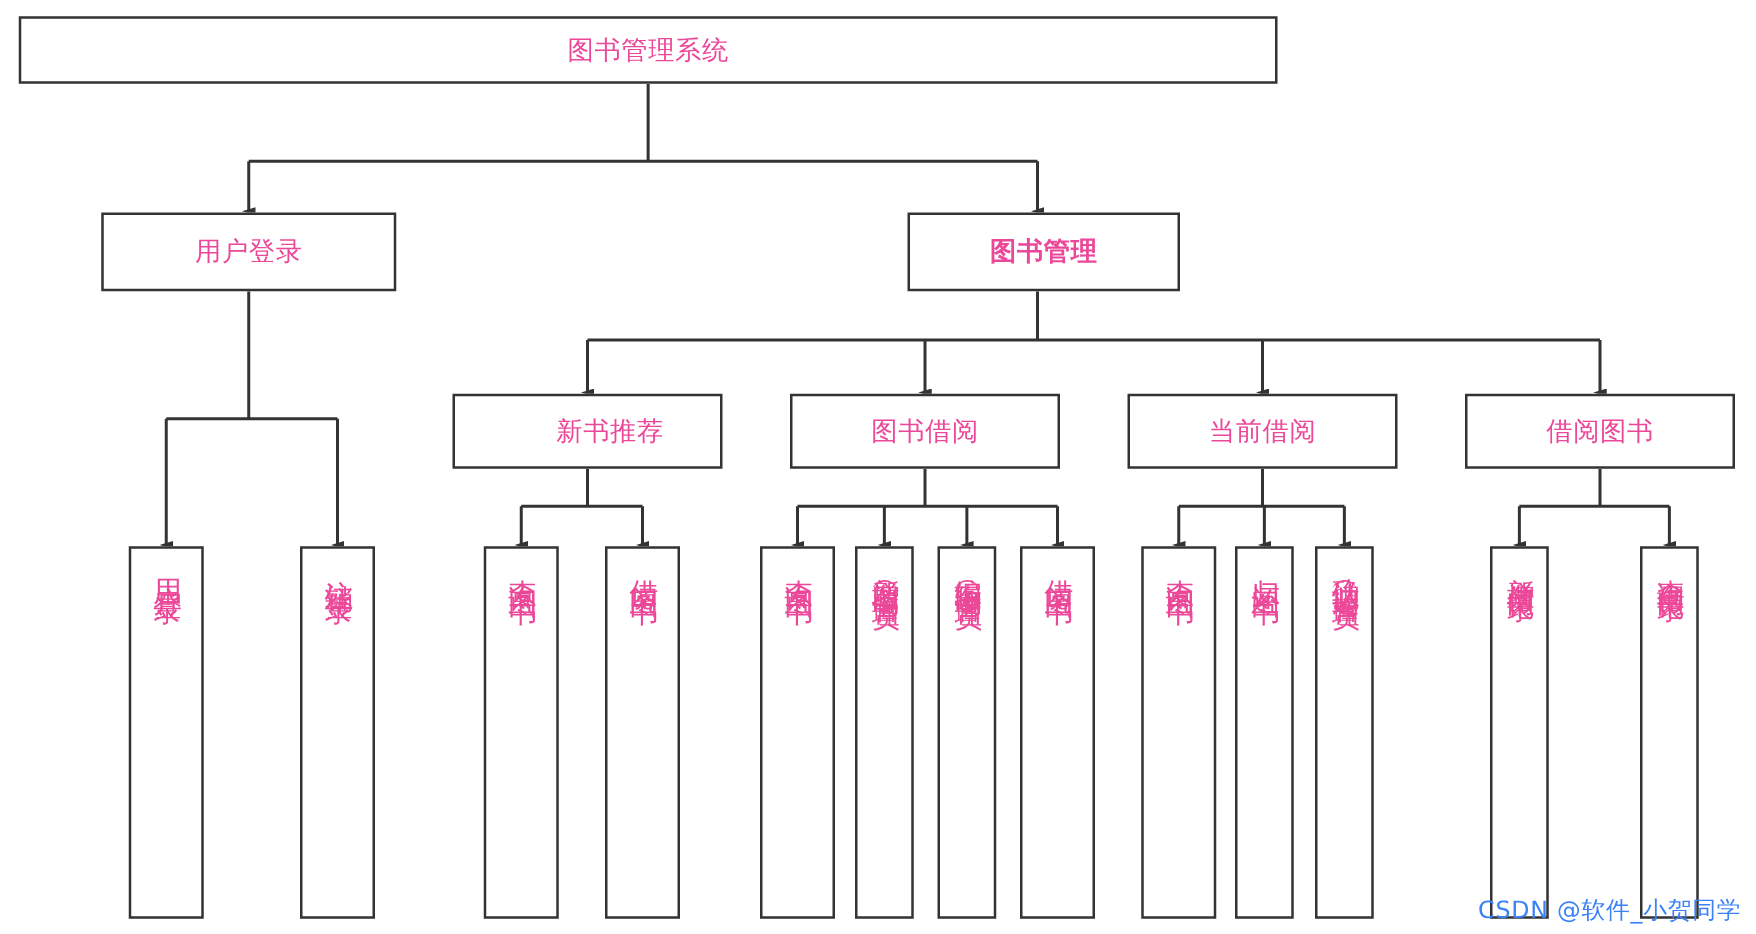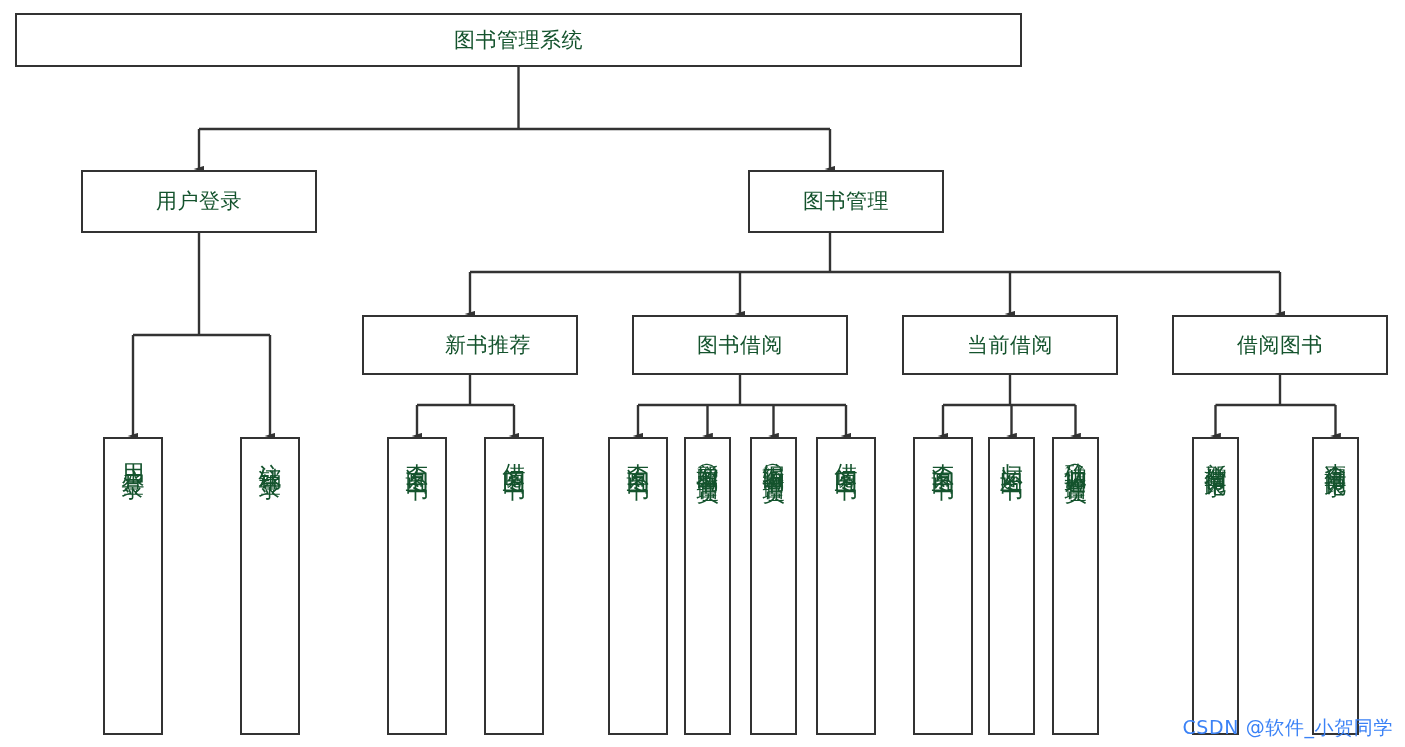--- a/index.html
+++ b/index.html
@@ -30,21 +30,21 @@
     position: absolute;
     box-sizing: border-box;
     background: #ffffff;
     border: 2px solid #333333;
     display: flex;
     align-items: center;
     justify-content: center;
     overflow: hidden;
   }
   .node .label {
-    color: #14532d;
+    color: #ec4899;
     font-size: 21px;
     line-height: 1.28;
     letter-spacing: 0.5px;
     white-space: nowrap;
     text-align: left;
   }
   
   .node.vertical {
     align-items: flex-start;
     padding-top: 6px;
@@ -124,21 +124,21 @@
   </svg>
 
   <div class="node" style="left: 15px; top: 13px; width: 1007px; height: 54px;">
     <span class="label">图书管理系统</span>
   </div>
 
   <div class="node" style="left: 81px; top: 170px; width: 236px; height: 63px;">
     <span class="label">用户登录</span>
   </div>
 
-  <div class="node" style="left: 748px; top: 170px; width: 196px; height: 63px;">
+  <div class="node" style="left: 726px; top: 170px; width: 218px; height: 63px; font-weight: bold;">
     <span class="label">图书管理</span>
   </div>
 
   <div class="node" style="left: 362px; top: 315px; width: 216px; height: 60px; padding-left: 36px;">
     <span class="label">新书推荐</span>
   </div>
 
   <div class="node" style="left: 902px; top: 315px; width: 216px; height: 60px;">
     <span class="label">当前借阅</span>
   </div>

